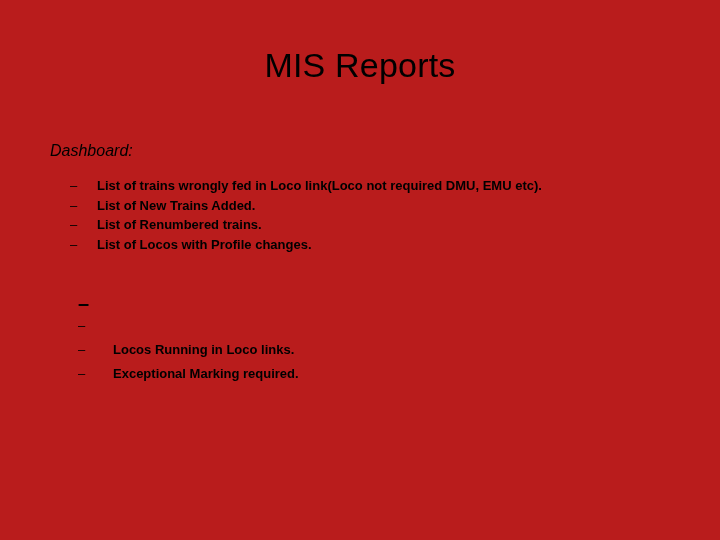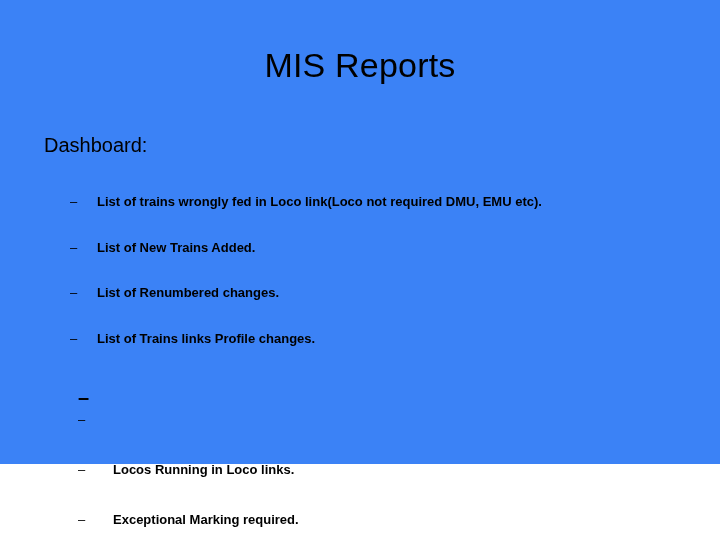--- a/index.html
+++ b/index.html
@@ -11,22 +11,22 @@
     height: 540px;
     background: #ffffff;
     font-family: "Liberation Sans", sans-serif;
     color: #000000;
     overflow: hidden;
   }
 
   .slide {
     position: relative;
     width: 720px;
-    height: 464px;
-    background: #3b82f6;
+    height: 540px;
+    background: #b91c1c;
   }
 
   
   .slide-title {
     position: absolute;
     left: 0;
     top: 45px;
     width: 720px;
     text-align: center;
     font-size: 34px;
@@ -43,27 +43,28 @@
     left: 38px;
     top: 126px;
     width: 650px;
   }
 
   .section {
     margin: 0;
   }
 
   .section-heading {
-    font-size: 20px;
+    font-size: 16px;
     font-weight: 400;
     line-height: 26px;
     color: #000000;
-    margin: 6px;
+    margin: 12px;
     padding: 0;
     white-space: nowrap;
+    font-style: italic;
   }
 
   
   .bullet-list {
     list-style: none;
     margin: 0;
     padding: 0;
   }
 
   .bullet-item {
@@ -79,21 +80,20 @@
     display: inline-block;
     flex: 0 0 auto;
     text-align: left;
     font-weight: 400;
     color: #000000;
   }
 
   .bullet-text {
     display: inline-block;
     flex: 0 0 auto;
-    margin-top: 26px;
   }
 
   
   #dashboard-section .bullet-list {
     margin-top: 8px;
     padding-left: 32px;
   }
   #dashboard-section .bullet-item {
     line-height: 19.5px;
   }
@@ -141,25 +141,25 @@
         <li class="bullet-item">
           <span class="bullet-marker">–</span>
           <span class="bullet-text">List of trains wrongly fed in Loco link(Loco not required DMU, EMU etc).</span>
         </li>
         <li class="bullet-item">
           <span class="bullet-marker">–</span>
           <span class="bullet-text">List of New Trains Added.</span>
         </li>
         <li class="bullet-item">
           <span class="bullet-marker">–</span>
-          <span class="bullet-text">List of Renumbered changes.</span>
+          <span class="bullet-text">List of Renumbered trains.</span>
         </li>
         <li class="bullet-item">
           <span class="bullet-marker">–</span>
-          <span class="bullet-text">List of Trains links Profile changes.</span>
+          <span class="bullet-text">List of Locos with Profile changes.</span>
         </li>
       </ul>
     </div>
 
     <div class="section" id="mis-section">
 
       <ul class="bullet-list">
         <li class="bullet-item emphasis-marker">
           <span class="bullet-marker">–</span>
         </li>

